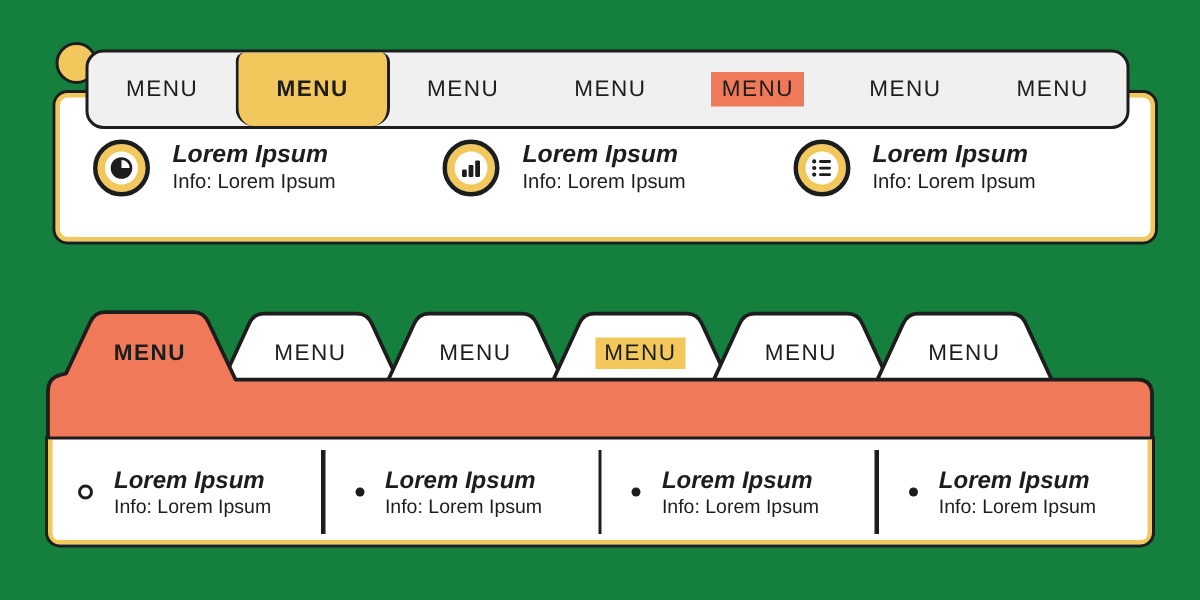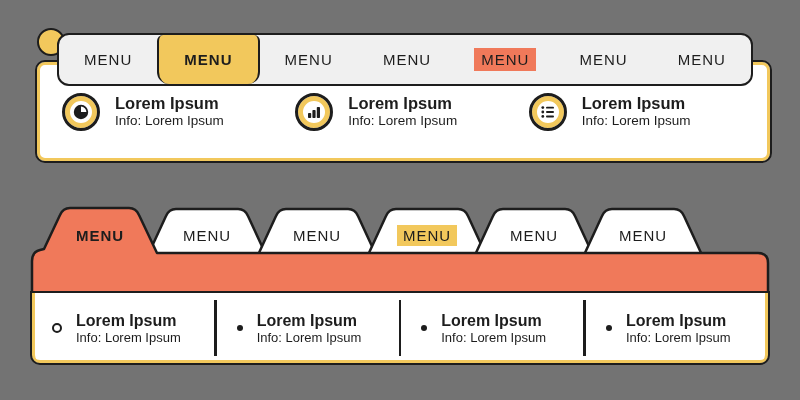--- a/index.html
+++ b/index.html
@@ -1,17 +1,17 @@
 <!DOCTYPE html>
 <html><head>
 <meta charset="utf-8">
 <style>
   html,body { margin:0; padding:0; background:#ffffff; }
   body { width:800px; height:400px; font-family:"Liberation Sans", sans-serif; color:#1d1d1d; }
-  .canvas { position:relative; width:800px; height:400px; background:#737373; overflow:hidden; }
+  .canvas { position:relative; width:800px; height:400px; background:#15803d; overflow:hidden; }
 
   
   .panel1 { position:absolute; left:35px; top:28px; width:737px; height:135px; }
   .curl { position:absolute; left:2px; top:0px; width:24px; height:24px; border-radius:50%;
           background:#F2C85C; border:2px solid #1d1d1d; z-index:1; }
   .box1 { position:absolute; left:0; top:32px; width:737px; height:103px; box-sizing:border-box;
           background:#fff; border:2px solid #1d1d1d; border-radius:10px;
           box-shadow: inset 0 0 0 3px #F2C85C; z-index:0; }
   .tabbar { position:absolute; left:22px; top:5px; width:696px; height:53px; box-sizing:border-box;
             background:#F0F0F0; border:2.5px solid #1d1d1d; border-radius:12px;
@@ -21,21 +21,21 @@
   .ttab.active { background:#F2C85C; border-left:2.5px solid #1d1d1d; border-right:2.5px solid #1d1d1d;
                  border-radius:6px 6px 12px 12px; font-weight:bold; }
   .hl-orange { background:#F0795A; padding:3px 7px; }
 
   .row1 { position:absolute; left:22px; top:32px; width:700px; height:103px;
           display:flex; align-items:center; z-index:1; }
   .titem { flex:1; display:flex; align-items:center; gap:15px; padding-left:5px; }
   .ticon { width:38px; height:38px; box-sizing:border-box; border-radius:50%;
            border:3px solid #1d1d1d; box-shadow: inset 0 0 0 5px #F2C85C; background:#fff;
            display:flex; align-items:center; justify-content:center; flex:0 0 auto; }
-  .title { font-weight:bold; font-size:16.5px; line-height:19px; }
+  .title { font-weight:bold; font-size:16.5px; line-height:19px;font-style:italic; }
   .info  { font-size:13.5px; line-height:16px; margin-top:0; }
 
   
   .panel2 { position:absolute; left:30px; top:205px; width:740px; height:160px; }
   .tabsvg { position:absolute; left:0; top:0; z-index:1; }
   .t2label { position:absolute; top:21px; width:84px; height:20px; line-height:20px;
              text-align:center; font-size:15px; letter-spacing:1px; z-index:2; }
   .t2label.bold { font-weight:bold; }
   .hl-yellow { background:#F2C85C; padding:2px 6px; }
   .body2 { position:absolute; left:0; top:86px; width:740px; height:74px; box-sizing:border-box;

